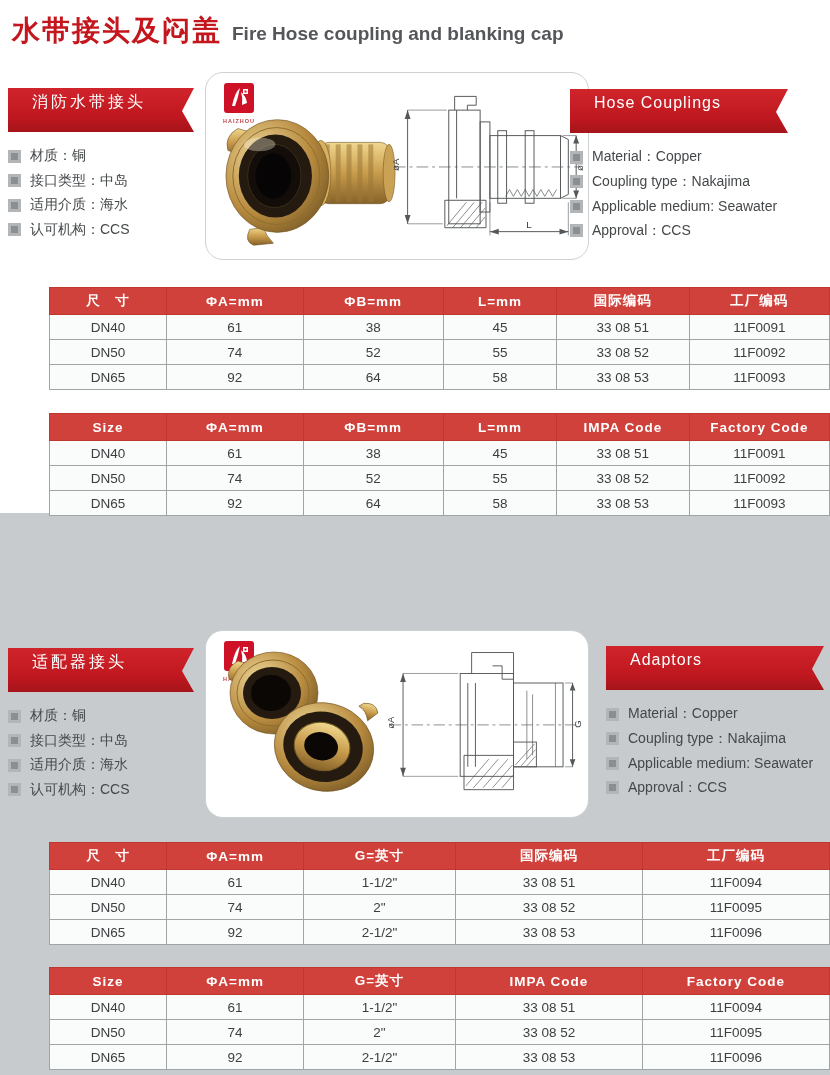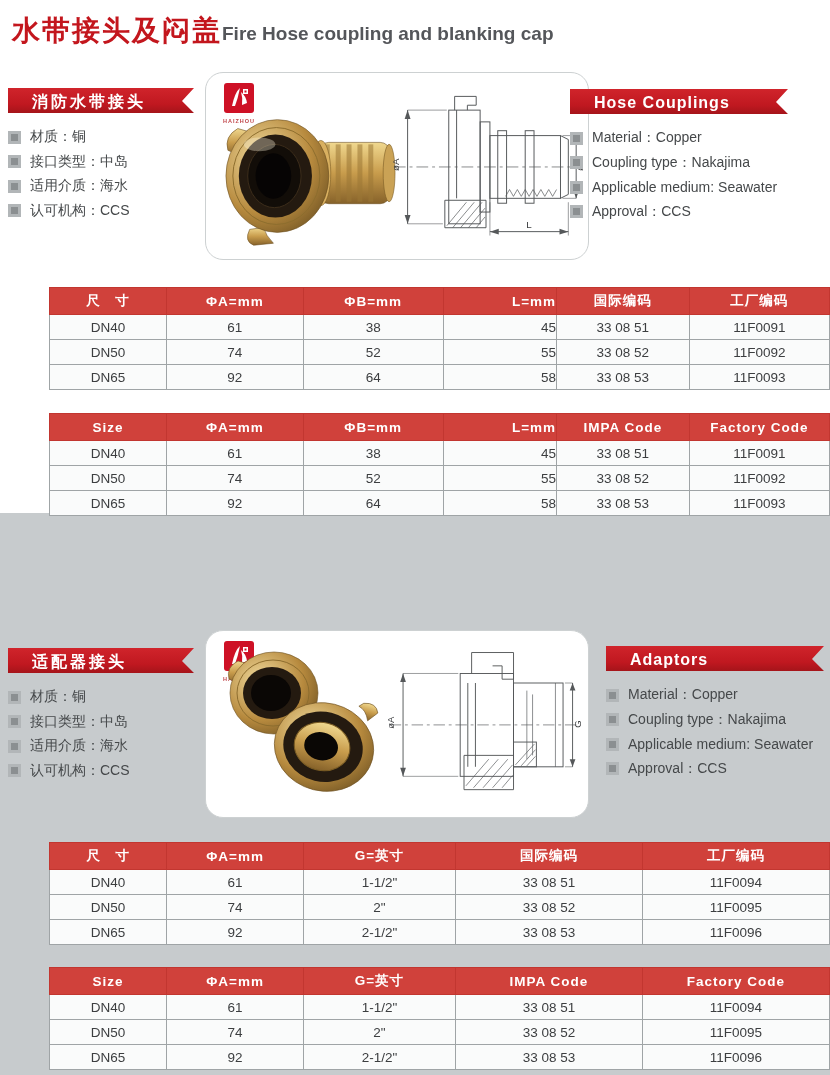--- a/index.html
+++ b/index.html
@@ -3,25 +3,25 @@
 <meta charset="utf-8">
 <style>
   html,body{margin:0;padding:0;}
   body{font-family:"Liberation Sans","DejaVu Sans",sans-serif;}
   .page{position:relative;width:830px;height:1075px;background:#ffffff;overflow:hidden;}
   .gray-band{position:absolute;left:0;top:513px;width:830px;height:562px;background:#C7CBCD;}
 
   
   .hdr{position:absolute;left:12px;top:12px;white-space:nowrap;}
   .t-zh{color:#C3161D;font-weight:bold;font-size:28px;letter-spacing:2px;vertical-align:baseline;}
-  .t-en{color:#54565A;font-weight:bold;font-size:19px;margin-left:0;vertical-align:baseline;}
+  .t-en{color:#54565A;font-weight:bold;font-size:19px;margin-left:10px;vertical-align:baseline;}
 
   
   .panel{position:absolute;width:200px;}
-  .banner{position:relative;height:25px;line-height:27px;color:#fff;font-weight:bold;
+  .banner{position:relative;height:44px;line-height:27px;color:#fff;font-weight:normal;
           background:linear-gradient(#D0242B,#C01820 65%,#A5141A);
           padding-left:24px;font-size:16px;letter-spacing:3px;
           clip-path:polygon(0 0,100% 0,calc(100% - 12px) 52%,100% 100%,0 100%);}
   .banner.en{letter-spacing:1px;}
   .specs{list-style:none;margin:12px 0 0 0;padding:0;}
   .specs li{display:flex;align-items:center;height:24.5px;font-size:14px;color:#45484A;}
   .bullet{position:relative;width:13px;height:13px;background:#B2B6B8;margin-right:9px;flex:none;}
   .bullet::after{content:"";position:absolute;left:3px;top:3px;right:3px;bottom:3px;background:#8B8F91;}
 
   
@@ -35,21 +35,21 @@
   
   .twrap{position:absolute;left:25px;width:781px;padding-left:24px;}
   table{border-collapse:collapse;table-layout:fixed;width:100%;}
   th{background:#D0413B;color:#ffffff;font-weight:bold;font-size:13.5px;height:26px;
      border:1px solid #C23630;padding:0;text-align:center;letter-spacing:1px;}
   td{background:#FAFBFB;color:#3C3E40;font-size:13.5px;height:24px;border:1px solid #9FA4A6;
      padding:0;text-align:center;}
   .t6 th:nth-child(1),.t6 td:nth-child(1){width:15%;}
   .t6 th:nth-child(2),.t6 td:nth-child(2){width:17.5%;}
   .t6 th:nth-child(3),.t6 td:nth-child(3){width:18%;}
-  .t6 th:nth-child(4),.t6 td:nth-child(4){width:14.5%;text-align:right;}
+  .t6 th:nth-child(4),.t6 td:nth-child(4){width:14.5%;}
   .t6 th:nth-child(5),.t6 td:nth-child(5){width:17%;}
   .t6 th:nth-child(6),.t6 td:nth-child(6){width:18%;}
   .t5 th:nth-child(1),.t5 td:nth-child(1){width:15%;}
   .t5 th:nth-child(2),.t5 td:nth-child(2){width:17.5%;}
   .t5 th:nth-child(3),.t5 td:nth-child(3){width:19.5%;}
   .t5 th:nth-child(4),.t5 td:nth-child(4){width:24%;}
   .t5 th:nth-child(5),.t5 td:nth-child(5){width:24%;}
 
   svg text{font-family:"Liberation Sans","DejaVu Sans",sans-serif;}
 </style>

